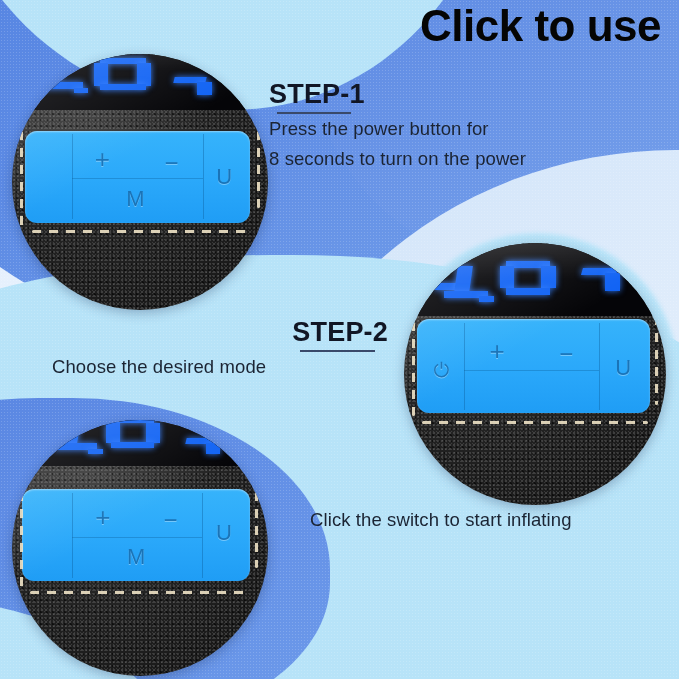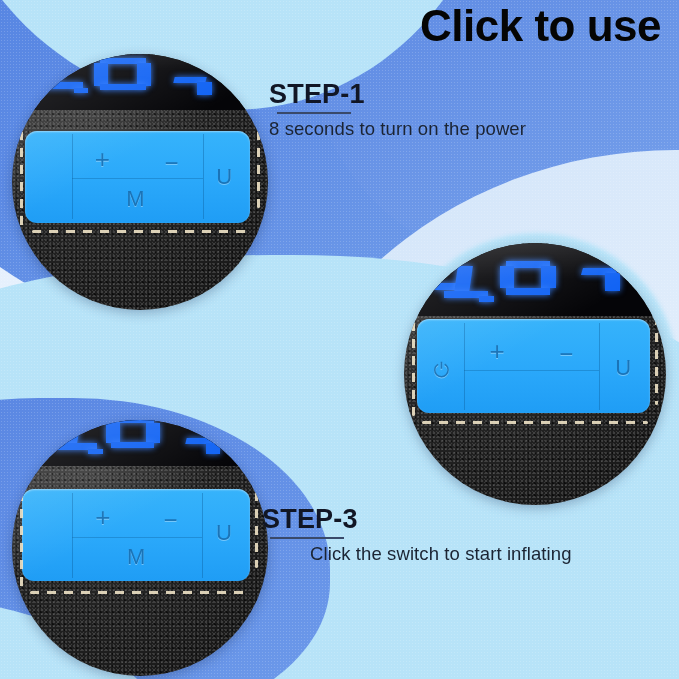--- a/index.html
+++ b/index.html
@@ -279,28 +279,34 @@
       <div class="rimlight"></div>
     </div>
   </div>
 
   <div class="step1">
     <div class="step-head">
       <span>STEP-1</span>
       <span class="ul"></span>
     </div>
     <div class="step-body">
+      <div>Press the power button for</div>
       <div>8 seconds to turn on the power</div>
     </div>
   </div>
 
+  <div class="step2">
+    <div class="step-head">
+      <span>STEP-2</span>
+      <span class="ul"></span>
+    </div>
+    <div class="step-body">
+      <div>Choose the desired mode</div>
+    </div>
+  </div>
 
   <div class="step3">
-    <div class="step-head">
-      <span>STEP-3</span>
-      <span class="ul"></span>
-    </div>
     <div class="step-body">
       <div>Click the switch to start inflating</div>
     </div>
   </div>
 
 </div>
 
 </body></html>

